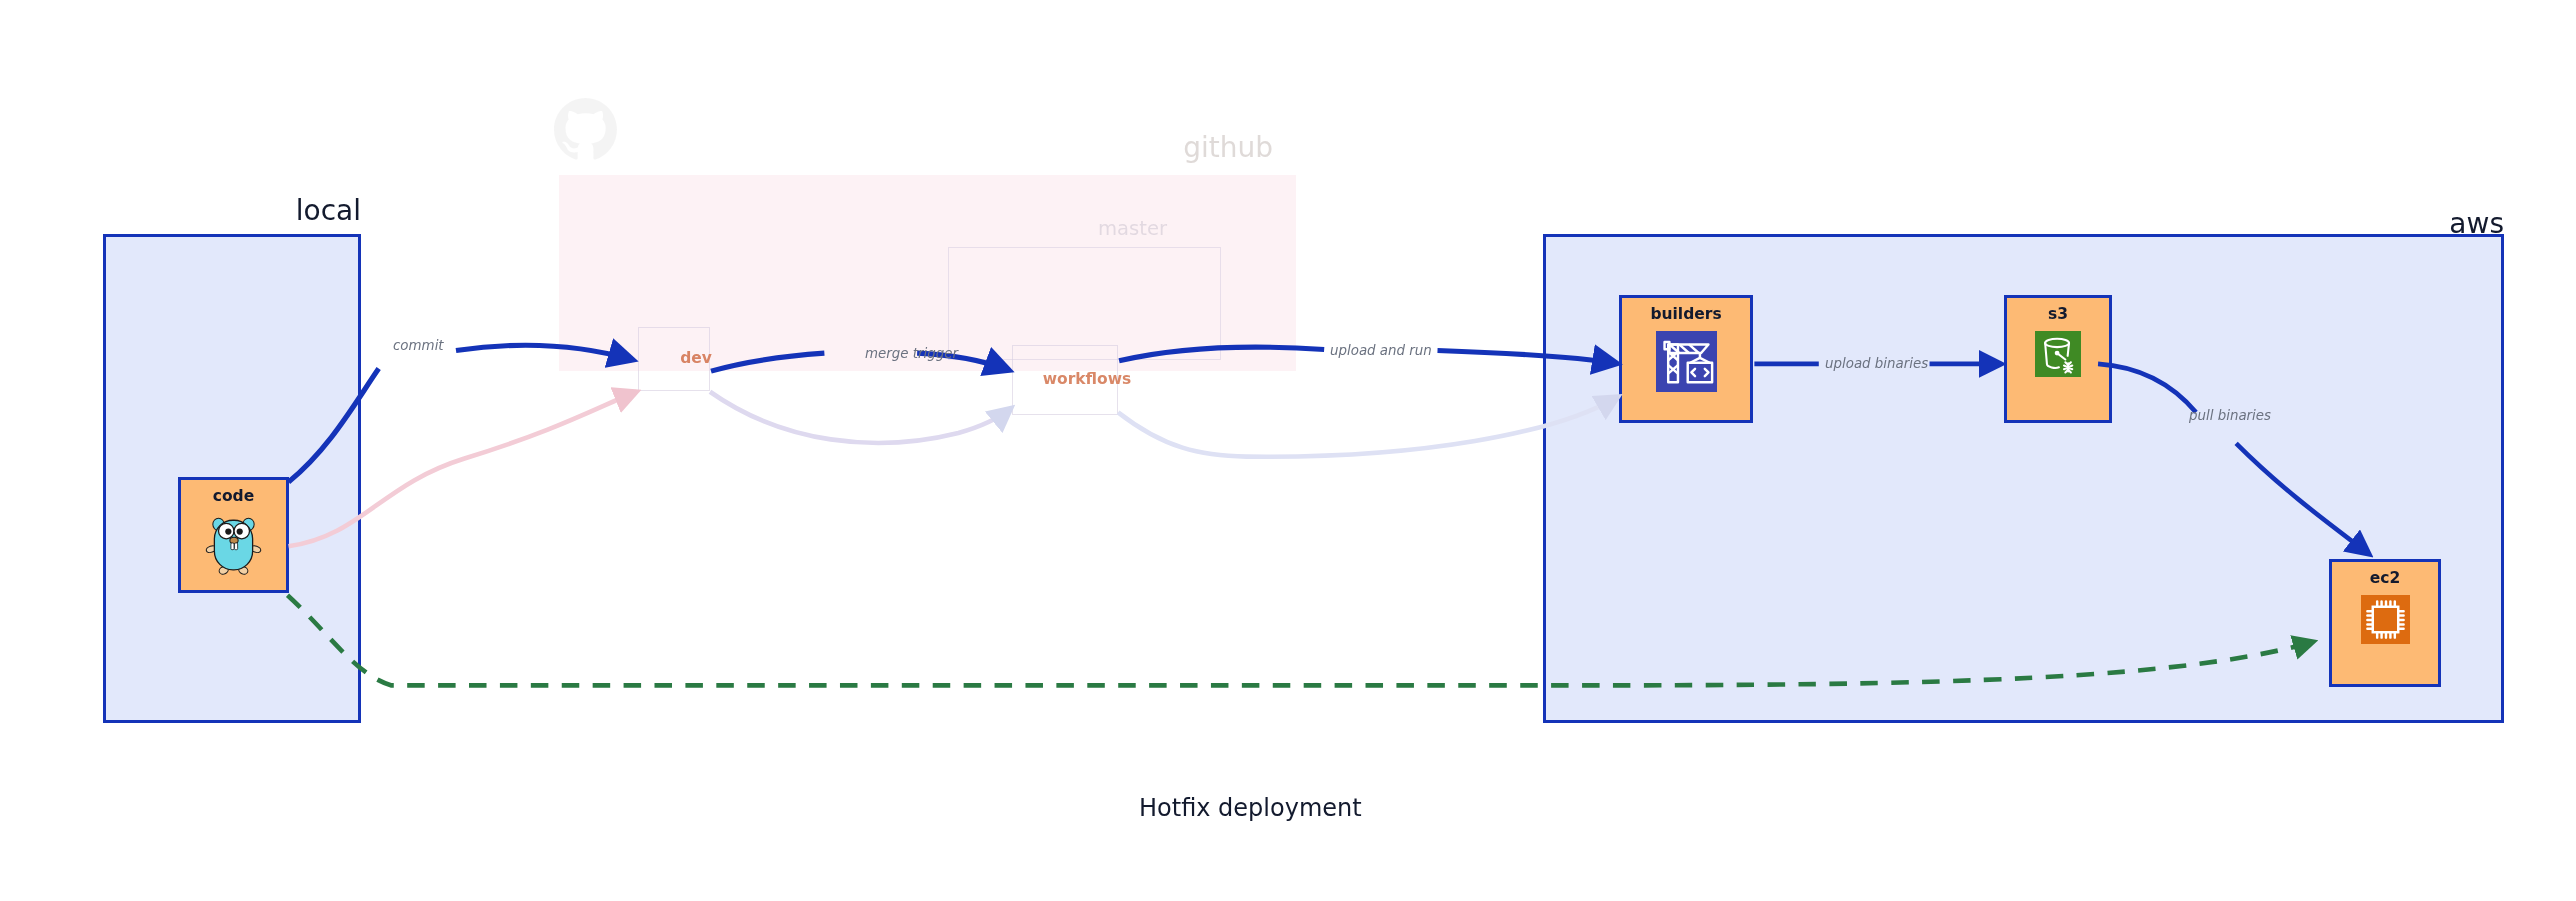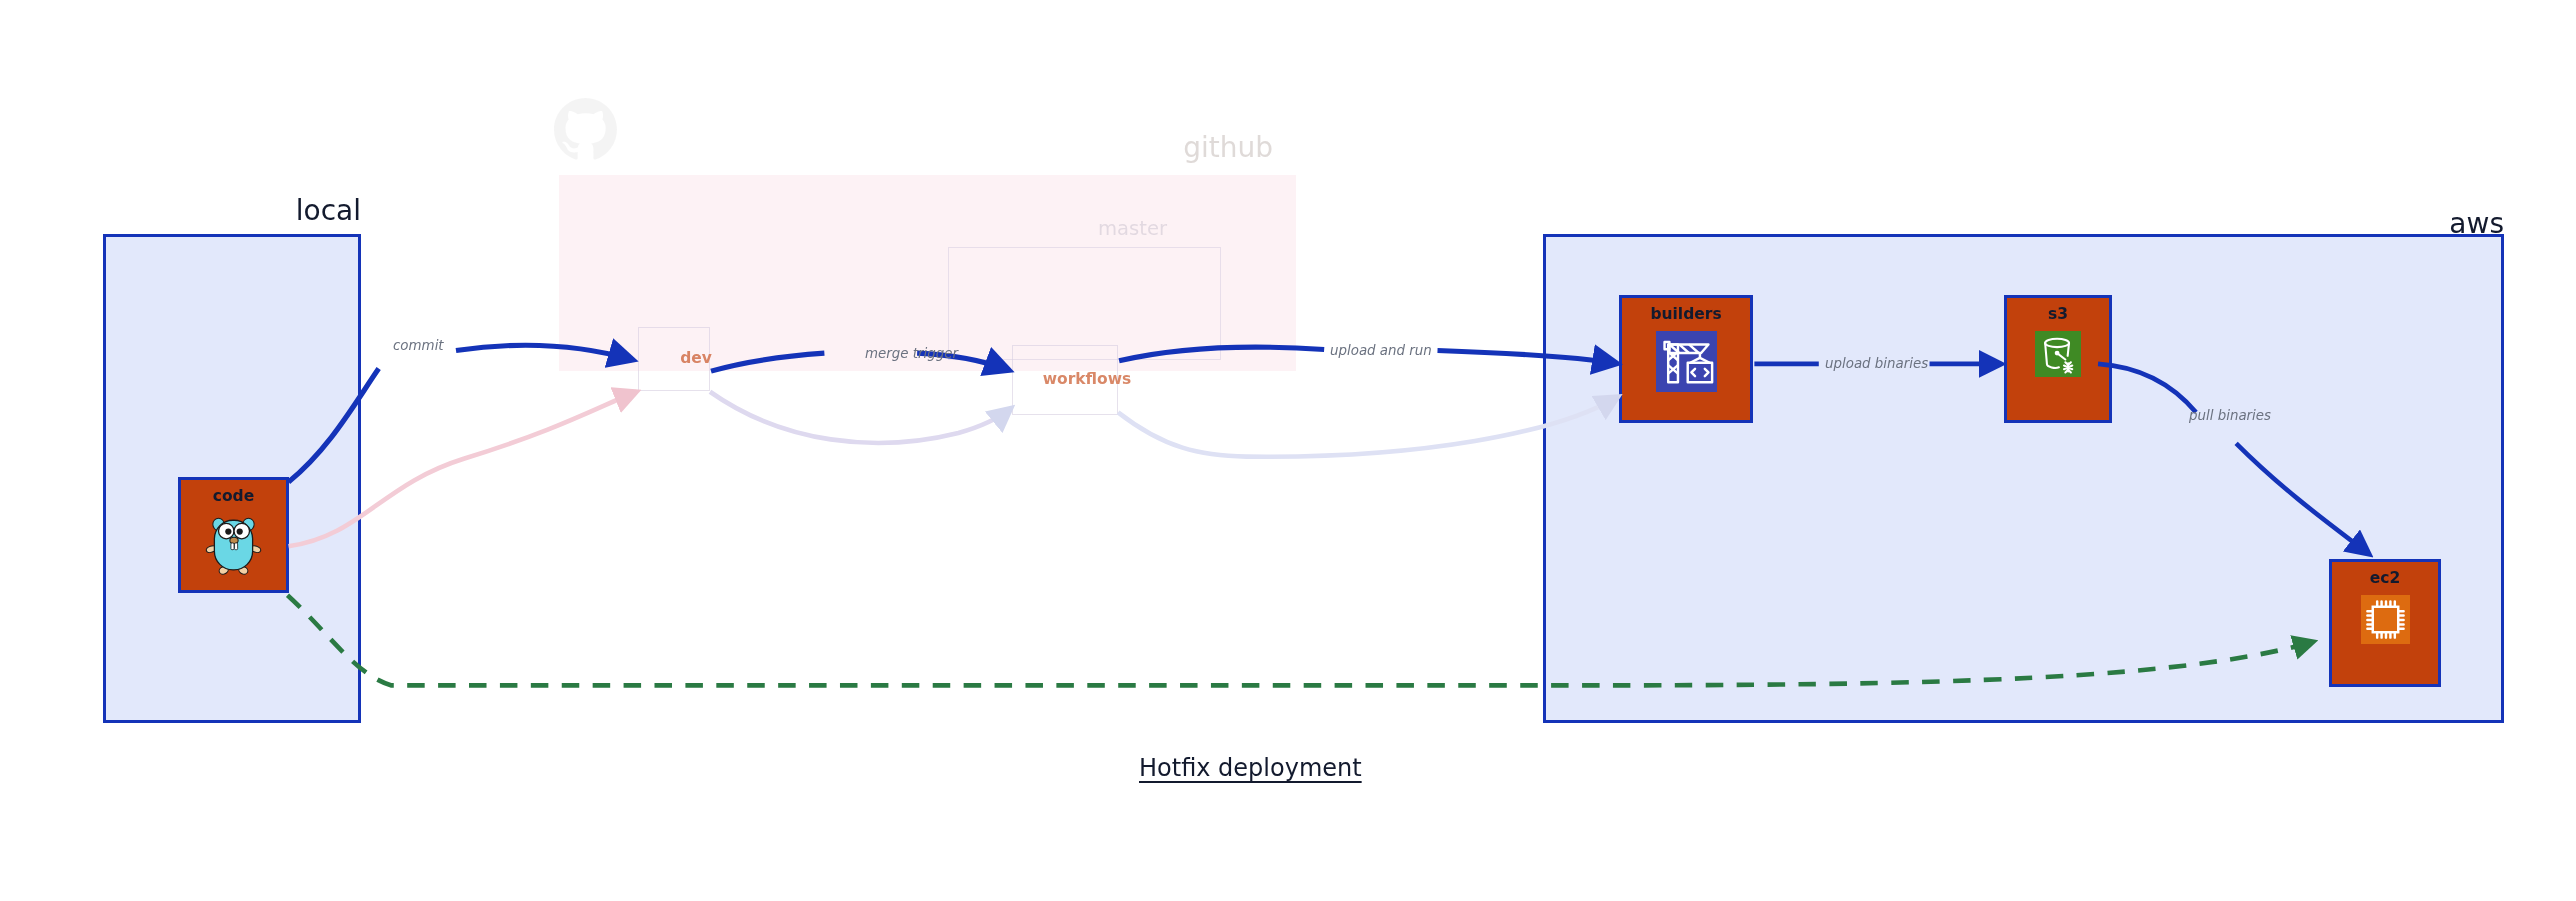--- a/index.html
+++ b/index.html
@@ -20,21 +20,21 @@
   .group-aws{background:#e2e8fb;border:3.1px solid #1433b8;}
   .group-github{background:#fae3e9;border:none;opacity:.45;}
   .group-master{background:rgba(250,227,233,0);border:1.5px solid #cfc5dd;opacity:.45;}
 
   .label-faded{color:#cfc7c4;opacity:.65;}
   .label-faded-2{color:#d8cfd9;opacity:.7;}
 
   
   .node{
     position:absolute;box-sizing:border-box;
-    background:#c2410c;border:3.1px solid #1433b8;
+    background:#fdba74;border:3.1px solid #1433b8;
     display:flex;flex-direction:column;align-items:center;
   }
   .node-title{
     font-size:15.5px;font-weight:700;color:#131a2e;
     margin-top:9.3px;line-height:1;white-space:nowrap;
   }
   .node-icon{margin-top:8.2px;display:block;}
 
   .node-ghost{
     position:absolute;box-sizing:border-box;
@@ -48,22 +48,22 @@
 
   
   .edge-label{
     position:absolute;font-size:13.4px;font-style:italic;color:#6b7280;
     white-space:nowrap;line-height:1;background:transparent;
   }
 
   
   .diagram-title{
     position:absolute;font-size:24px;color:#131a2e;white-space:nowrap;
-    text-decoration:underline;text-underline-offset:5.2px;
-    text-decoration-thickness:2.1px;line-height:1;
+    text-underline-offset:5.2px;
+    text-decoration-thickness:2.1px;line-height:1;margin-top:40px;
   }
 
   .gh-logo{position:absolute;opacity:.10;}
 </style>
 </head>
 <body>
 
 <div id="stage">
 
   <div class="group-box group-github" style="left:559px;top:175px;width:737px;height:196px;"></div>

